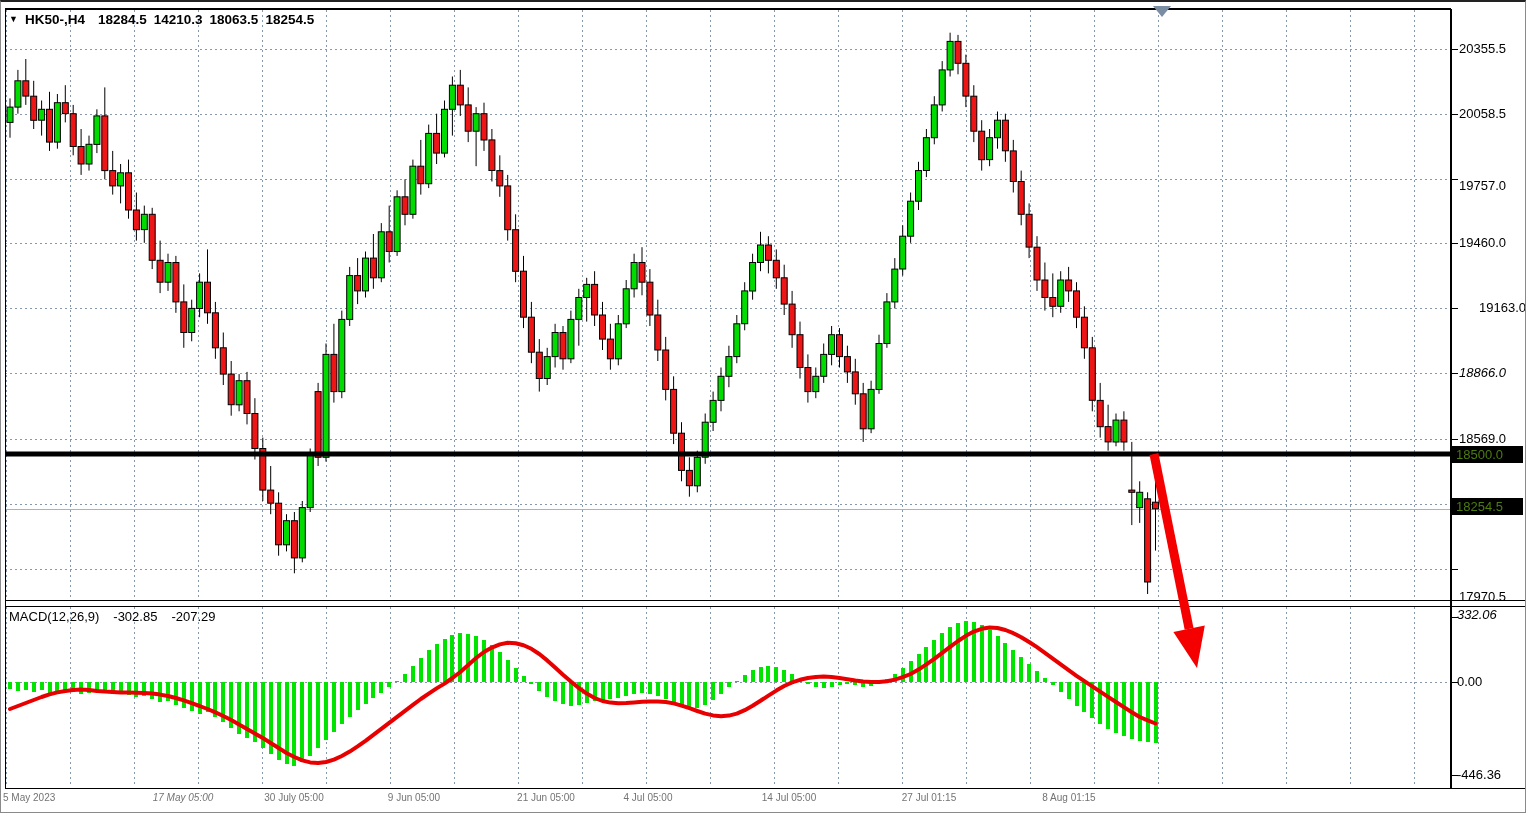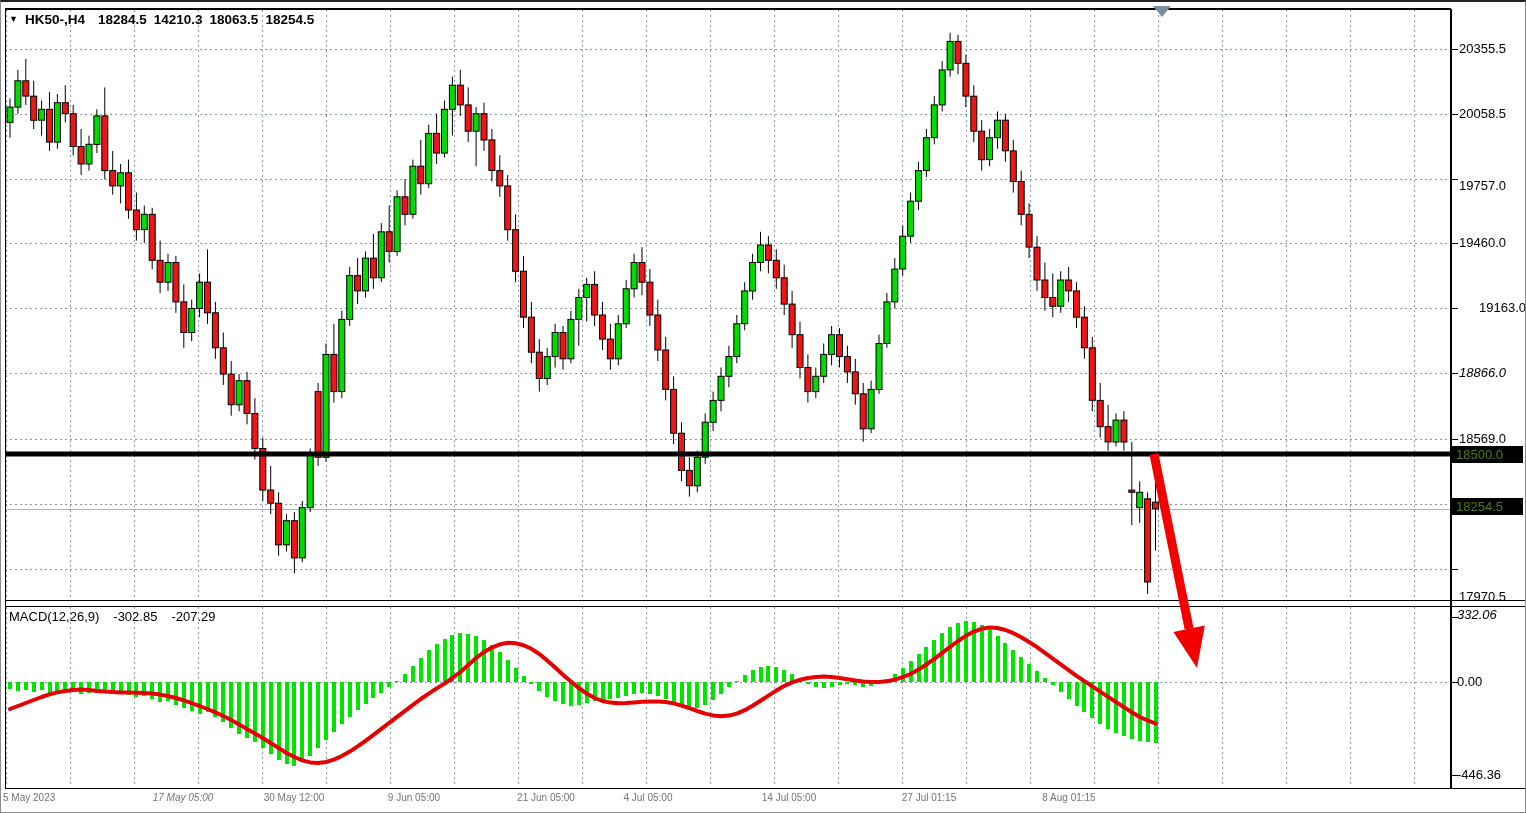--- a/index.html
+++ b/index.html
@@ -585,21 +585,21 @@
       <div class="price-tag" style="top: 496px;">18254.5</div>
     </div>
   <div id="macd-axis">
       <div class="macd-axis-label" style="top: 605px; font-style: italic;">332.06</div>
       <div class="macd-axis-label" style="top: 672px;">0.00</div>
       <div class="macd-axis-label" style="top: 765px;">-446.36</div>
     </div>
   <div id="time-axis">
       <div class="time-label" style="left: 2px; text-align: left;">5 May 2023</div>
       <div class="time-label" style="left: 132px; font-style: italic;">17 May 05:00</div>
-      <div class="time-label" style="left: 243px;">30 May 12:00</div>
+      <div class="time-label" style="left: 243px;">30 July 05:00</div>
       <div class="time-label" style="left: 363px;">9 Jun 05:00</div>
       <div class="time-label" style="left: 495px;">21 Jun 05:00</div>
       <div class="time-label" style="left: 597px;">4 Jul 05:00</div>
       <div class="time-label" style="left: 738px;">14 Jul 05:00</div>
       <div class="time-label" style="left: 878px;">27 Jul 01:15</div>
       <div class="time-label" style="left: 1018px;">8 Aug 01:15</div>
     </div>
 </div>
 
 </body></html>

